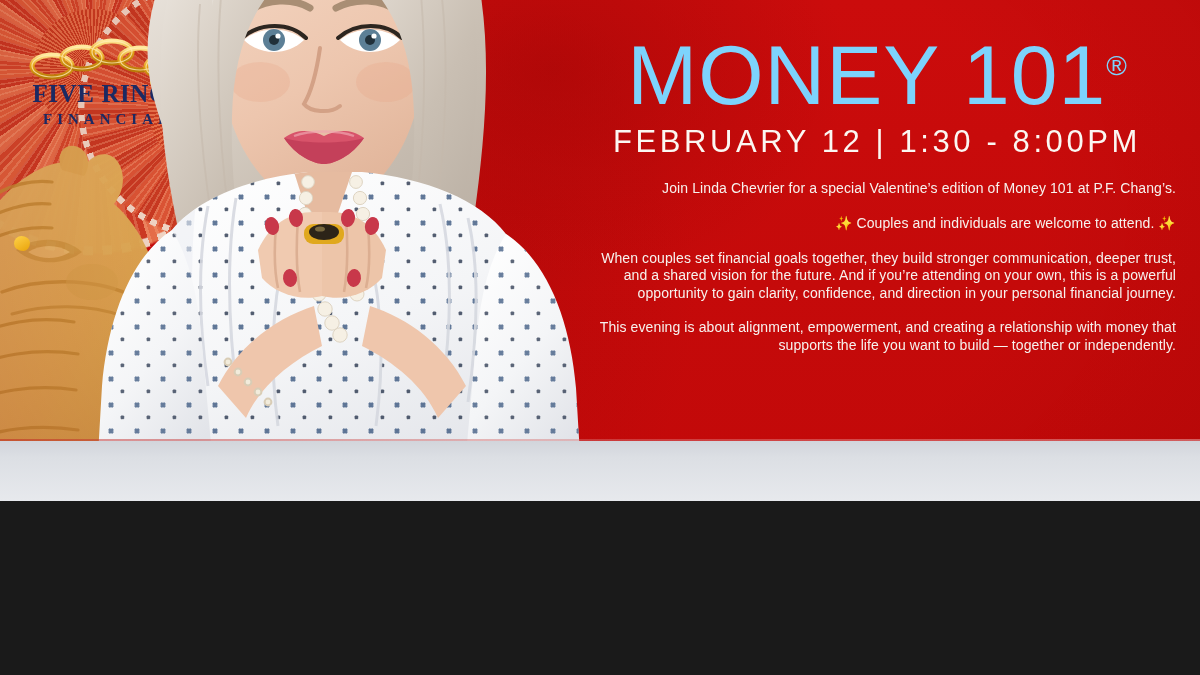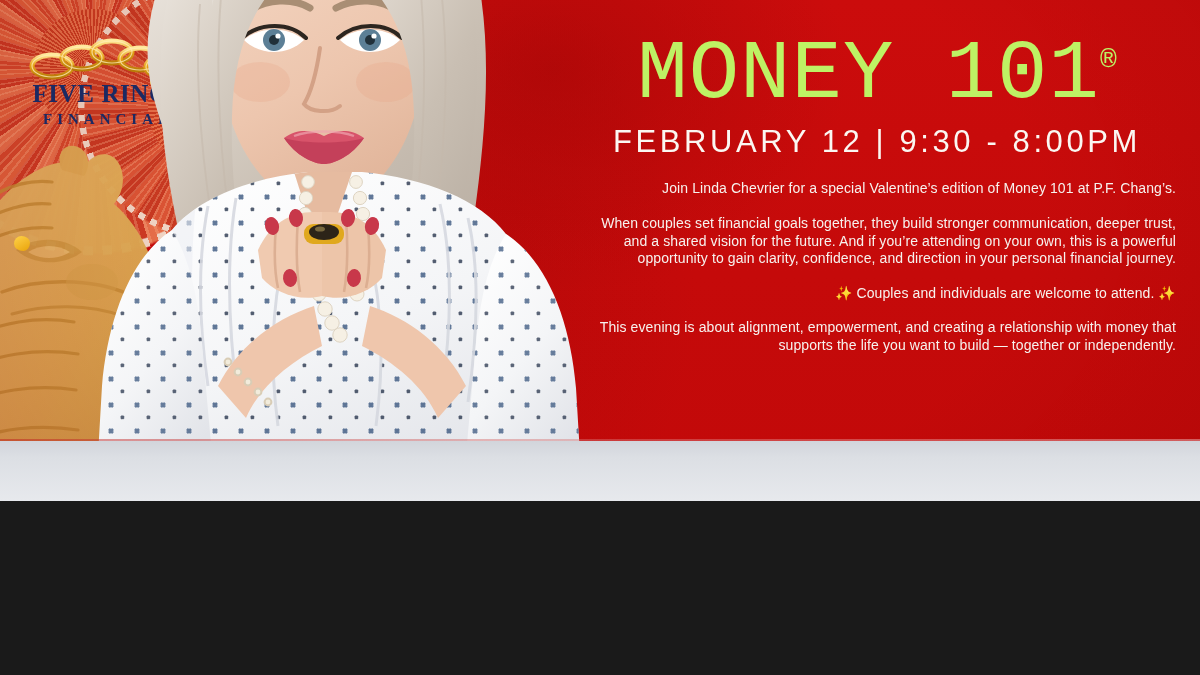--- a/index.html
+++ b/index.html
@@ -120,28 +120,28 @@
   
   .content {
     position:absolute;
     right:24px; top:34px;
     width:598px;
     text-align:center;
     color:#FFFFFF;
   }
 
   .title {
-    font-family:Liberation Mono, monospace;
+    font-family:Liberation Sans, sans-serif;
     font-size:84px;
     line-height:0.98;
     letter-spacing:1px;
     font-weight:400;
     white-space:nowrap;
     position:relative;
-    color:#bef264;
+    color:#7dd3fc;
   }
   .title .reg {
     font-size:28px;
     vertical-align:super;
     letter-spacing:0;
   }
 
   .subtitle {
     margin-top:8px;
     font-size:31px;
@@ -448,25 +448,25 @@
     </svg>
   </div>
 
   <div class="table-edge"></div>
   <div class="table-surface"></div>
 
   <div class="content">
 
     <h1 class="title"><span>MONEY 101</span><span class="reg">®</span></h1>
 
-    <div class="subtitle">FEBRUARY 12  |  9:30 - 8:00PM</div>
+    <div class="subtitle">FEBRUARY 12  |  1:30 - 8:00PM</div>
 
     <div class="body-col">
       <p class="para">Join Linda Chevrier for a special Valentine’s edition of Money 101 at P.F. Chang’s.</p>
-      <p class="para">When couples set financial goals together, they build stronger communication, deeper trust, and a shared vision for the future. And if you’re attending on your own, this is a powerful opportunity to gain clarity, confidence, and direction in your personal financial journey.</p>
       <p class="para"><span class="sparkle">✨</span>
         <span>Couples and individuals are welcome to attend.</span>
         <span class="sparkle">✨</span></p>
+      <p class="para">When couples set financial goals together, they build stronger communication, deeper trust, and a shared vision for the future. And if you’re attending on your own, this is a powerful opportunity to gain clarity, confidence, and direction in your personal financial journey.</p>
       <p class="para">This evening is about alignment, empowerment, and creating a relationship with money that supports the life you want to build — together or independently.</p>
     </div>
   </div>
 
 </div>
 
 </body></html>

